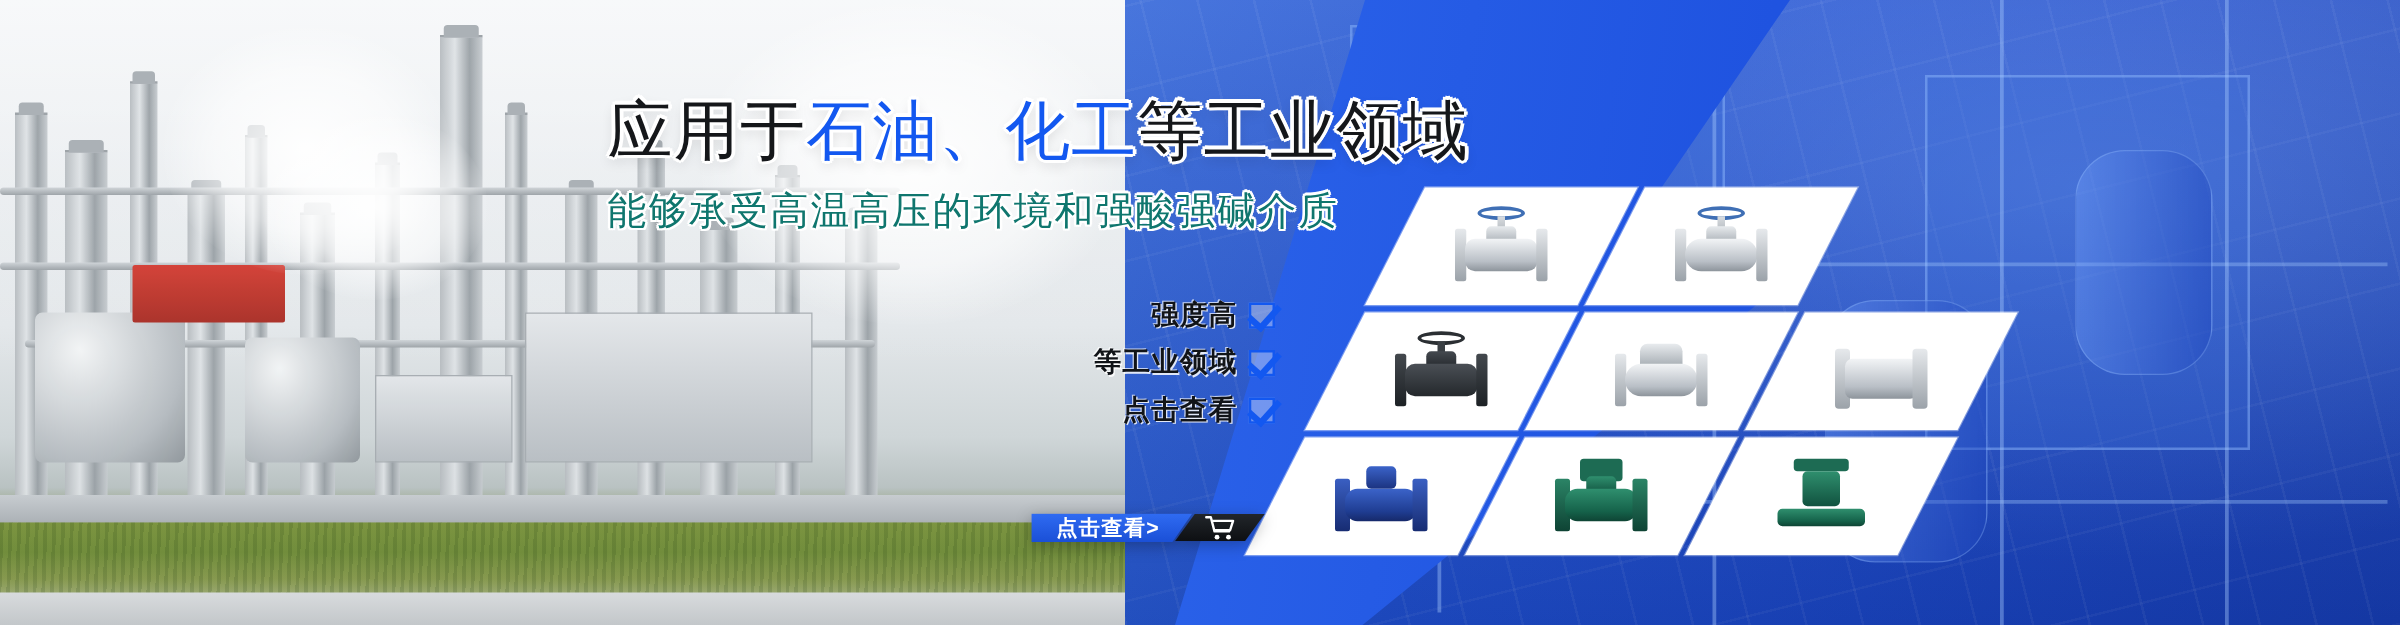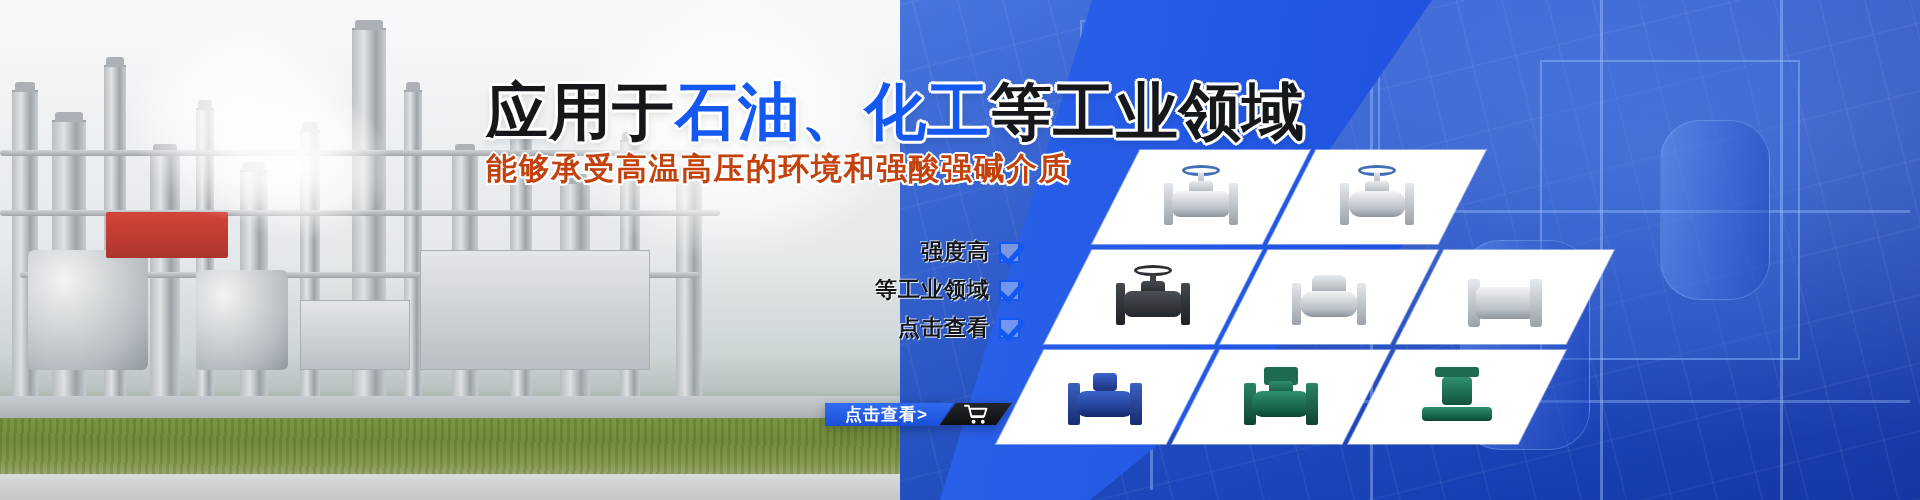--- a/index.html
+++ b/index.html
@@ -194,40 +194,40 @@
   .green .bonnet { background: linear-gradient(180deg,#2f8f6e,#11523f); }
 
   .blue .body   { background: linear-gradient(180deg,#3b63c9,#1f3d92 70%,#16296a); }
   .blue .flangeL,.blue .flangeR { background: linear-gradient(180deg,#3a5fc2,#172c72); }
   .blue .bonnet { background: linear-gradient(180deg,#3b63c9,#1b3380); }
 
   
   .headline {
     position: absolute;
     left: 486px; top: 70px;
-    font-size: 62px;
-    font-weight: 700;
+    font-size: 52px;
+    font-weight: 400;
     letter-spacing: 1px;
     white-space: nowrap;
     color: #15171a;
     text-shadow:
       3px 0 0 #fff, -3px 0 0 #fff, 0 3px 0 #fff, 0 -3px 0 #fff,
       2px 2px 0 #fff, -2px 2px 0 #fff, 2px -2px 0 #fff, -2px -2px 0 #fff,
       0 4px 10px rgba(0,0,0,.18);
   }
   .headline .hl { color: #1358f0; }
 
   .subhead {
     position: absolute;
     left: 486px; top: 148px;
     font-size: 31px;
-    font-weight: 700;
+    font-weight: 400;
     letter-spacing: 1.5px;
     white-space: nowrap;
-    color: #c2410c;
+    color: #0f766e;
     text-shadow:
       2px 0 0 #fff, -2px 0 0 #fff, 0 2px 0 #fff, 0 -2px 0 #fff,
       1.5px 1.5px 0 #fff, -1.5px 1.5px 0 #fff, 1.5px -1.5px 0 #fff, -1.5px -1.5px 0 #fff;
   }
 
   
   .checklist {
     position: absolute;
     left: 700px; top: 237px;
     width: 320px;
@@ -259,21 +259,21 @@
     border-width: 0 5px 5px 0;
     transform: rotate(42deg);
   }
 
   
   .cta {
     position: absolute;
     left: 825px; top: 403px;
     height: 38px;
     display: flex;
-    align-items: flex-start;
+    align-items: center;
     cursor: pointer;
     filter: drop-shadow(0 3px 6px rgba(0,0,0,.28));
   }
   .cta-main {
     background: linear-gradient(180deg,#2f6bf2,#1a4fd6);
     color: #fff;
     font-size: 17px;
     font-weight: 700;
     letter-spacing: 1px;
     display: flex; align-items: center;

